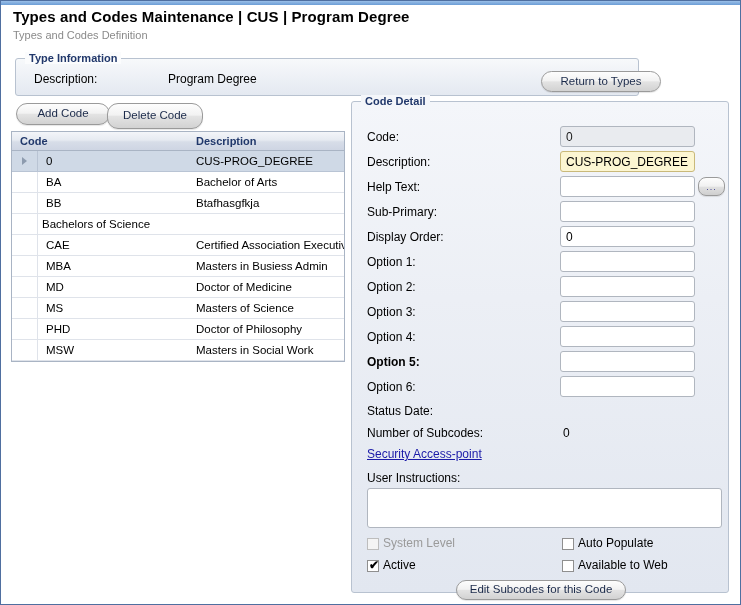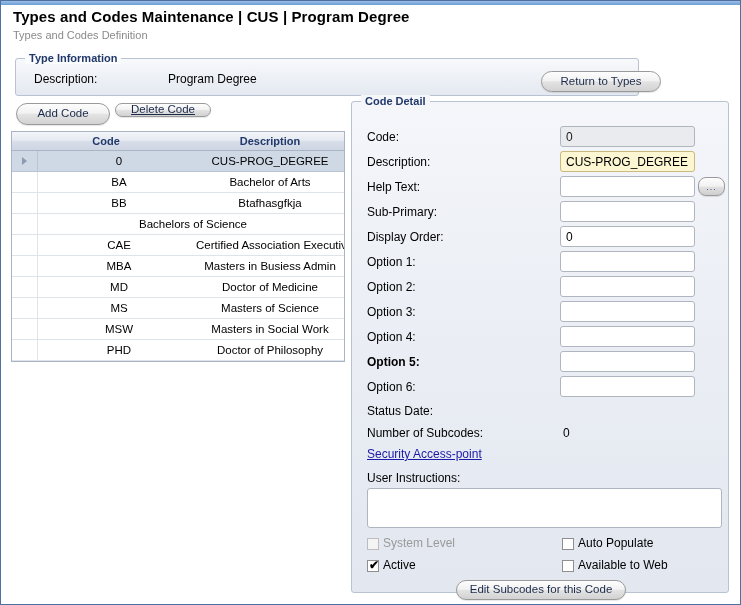--- a/index.html
+++ b/index.html
@@ -121,21 +121,21 @@
     cursor: pointer;
     display: flex;
     align-items: center;
     justify-content: center;
     white-space: nowrap;
     box-shadow: 0 1px 1px rgba(0,0,0,0.10);
   }
 
   #btn-return { left: 540px; top: 70px; width: 120px; height: 21px; }
   #btn-add-code { left: 15px; top: 102px; width: 94px; height: 22px; }
-  #btn-delete-code { left: 114px; top: 102px; width: 96px; height: 14px; text-decoration: underline; }
+  #btn-delete-code { left: 106px; top: 102px; width: 96px; height: 26px; }
   #btn-edit-subcodes { left: 455px; top: 579px; width: 170px; height: 20px; }
 
   .btn-ellipsis {
     position: absolute;
     left: 697px; top: 176px;
     width: 27px; height: 19px;
     box-sizing: border-box;
     border: 1px solid #9a9a9a;
     border-radius: 8px;
     background: linear-gradient(to bottom, #fdfdfd 0%, #f1f1f1 48%, #e0e0e0 54%, #cfcfcf 100%);
@@ -150,21 +150,20 @@
   }
 
   
   #codes-table {
     position: absolute;
     left: 10px; top: 130px;
     width: 334px;
     box-sizing: border-box;
     border: 1px solid #a9b4c4;
     background: #0ea5e9;
-    text-align: center;
   }
   .ct-header {
     display: flex;
     height: 18px;
     background: linear-gradient(to bottom, #f3f5f9 0%, #e6eaf1 45%, #d7dde8 55%, #ced5e3 100%);
     border-bottom: 1px solid #a9b4c4;
   }
   .ct-header .ct-h {
     font-size: 11px;
     font-weight: bold;
@@ -389,27 +388,27 @@
           <div class="ct-code">MD</div>
           <div class="ct-desc">Doctor of Medicine</div>
         </div>
         <div class="ct-row">
           <div class="ct-gutter"></div>
           <div class="ct-code">MS</div>
           <div class="ct-desc">Masters of Science</div>
         </div>
         <div class="ct-row">
           <div class="ct-gutter"></div>
+          <div class="ct-code">PHD</div>
+          <div class="ct-desc">Doctor of Philosophy</div>
+        </div>
+        <div class="ct-row">
+          <div class="ct-gutter"></div>
           <div class="ct-code">MSW</div>
           <div class="ct-desc">Masters in Social Work</div>
-        </div>
-        <div class="ct-row">
-          <div class="ct-gutter"></div>
-          <div class="ct-code">PHD</div>
-          <div class="ct-desc">Doctor of Philosophy</div>
         </div>
       </div>
   </div>
 
   <div class="groupbox" id="code-detail">
     <div class="gb-legend">Code Detail</div>
   </div>
 
   <div class="cd-label" style="left:366px; top:129px;">Code:</div>
   <input class="cd-input readonly" style="left: 559px; top: 125px; width: 135px;" readonly="" value="0">

